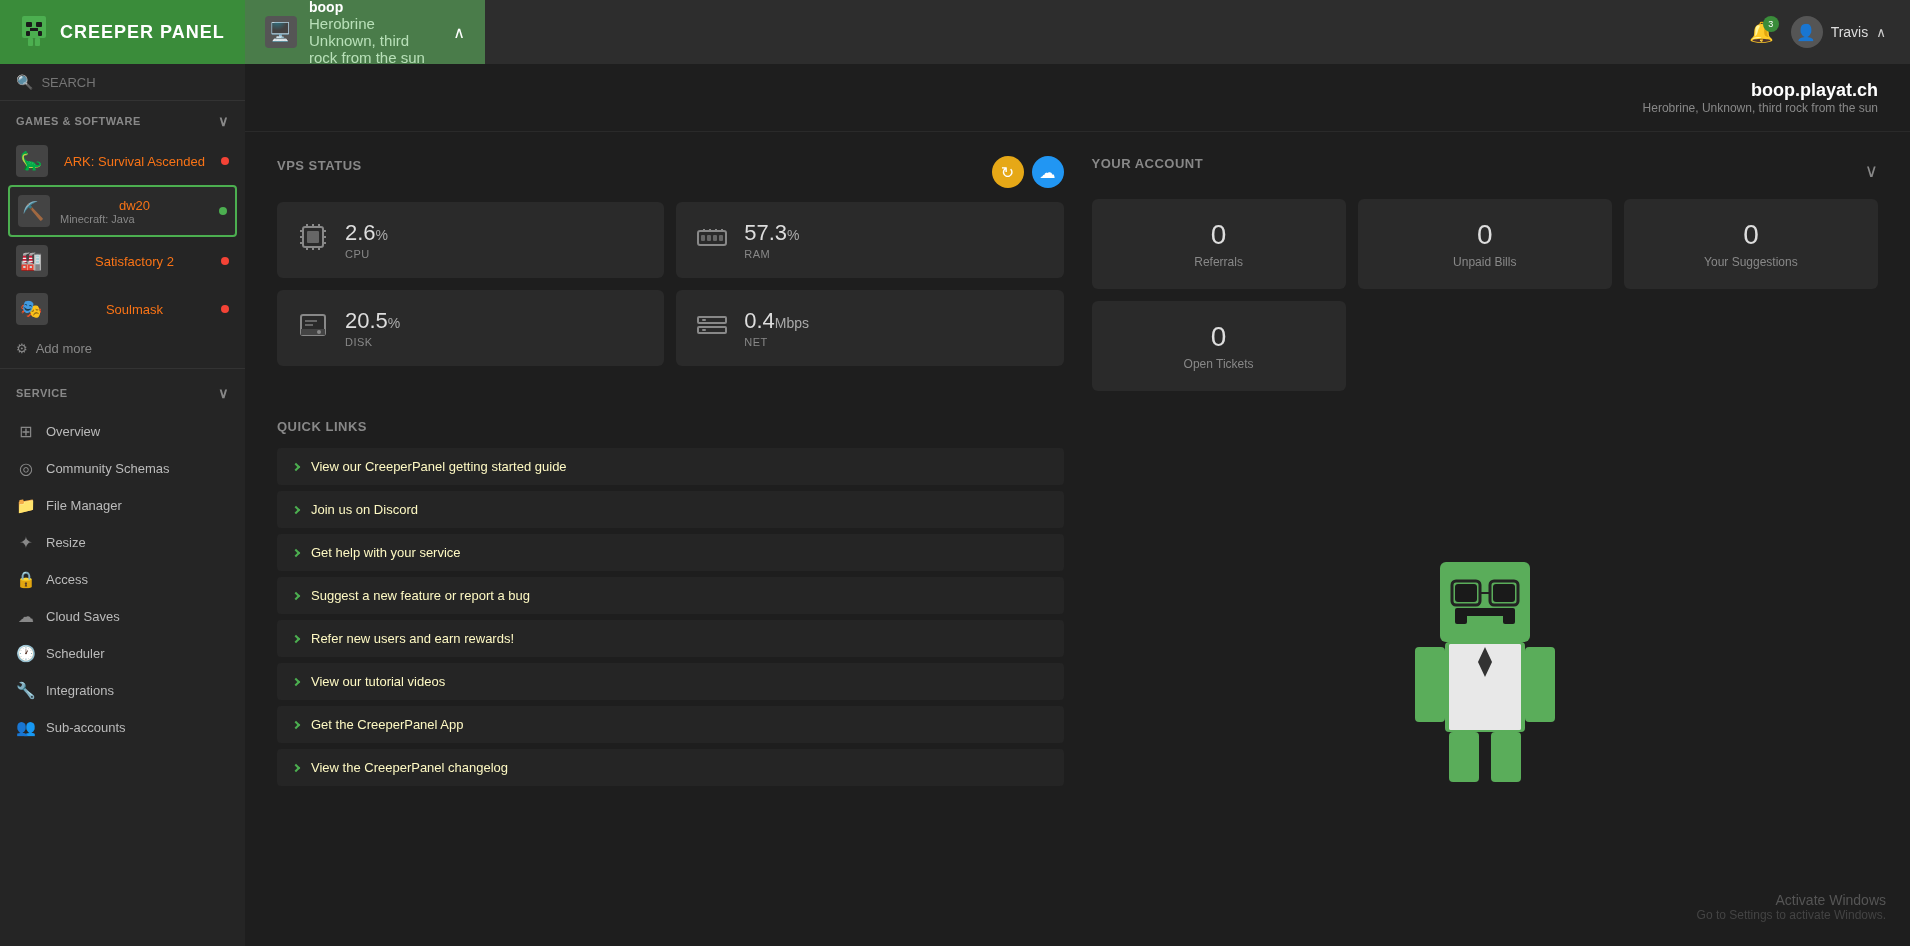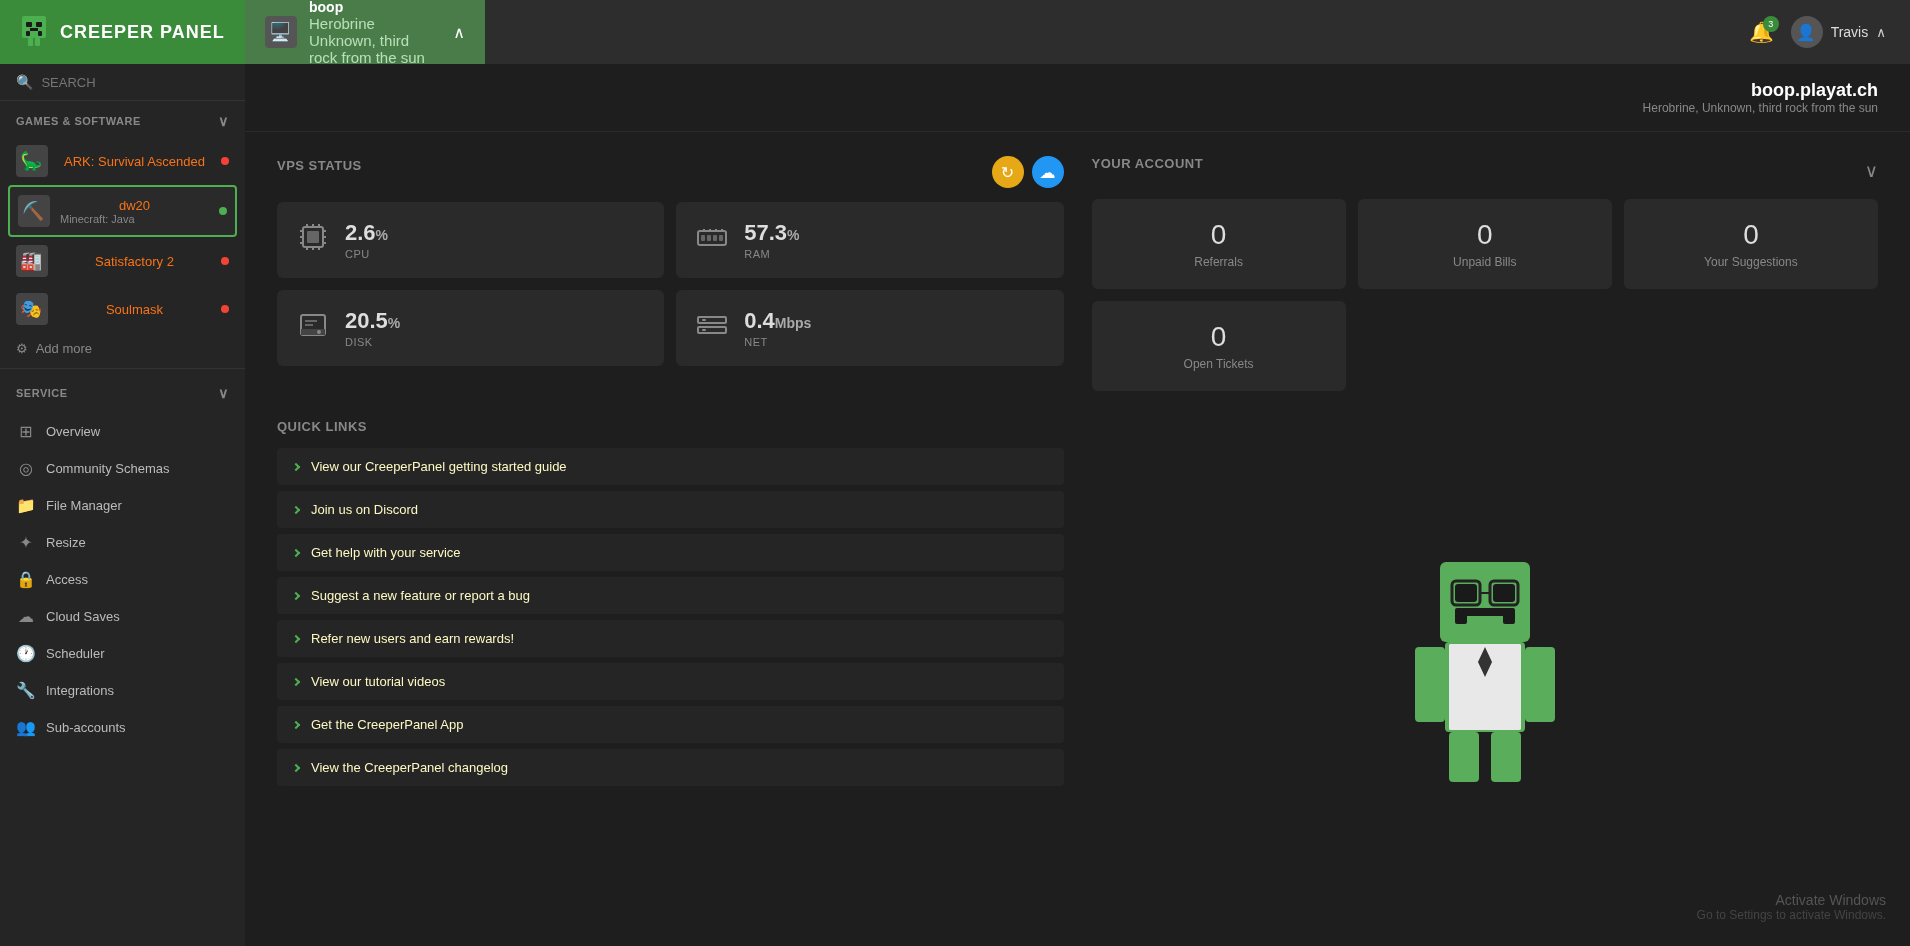--- a/index.html
+++ b/index.html
@@ -303,21 +303,21 @@
     .stat-card {
       background: #2a2a2a;
       border-radius: 6px;
       padding: 18px 20px;
       display: flex;
       align-items: center;
       gap: 16px;
     }
     .stat-icon { font-size: 28px; color: #888; flex-shrink: 0; }
     .stat-label { font-size: 11px; color: #888; margin-top: 2px; text-transform: uppercase; letter-spacing: 0.5px; }
-    .stat-value { font-size: 22px; color: #ddd; font-weight: 700; }
+    .stat-value { font-size: 22px; color: #ddd; font-weight: 400; }
     .stat-unit { font-size: 14px; color: #aaa; }
 
     
     .account-grid {
       display: grid;
       grid-template-columns: 1fr 1fr 1fr;
       gap: 12px;
     }
     .account-card {
       background: #2a2a2a;

